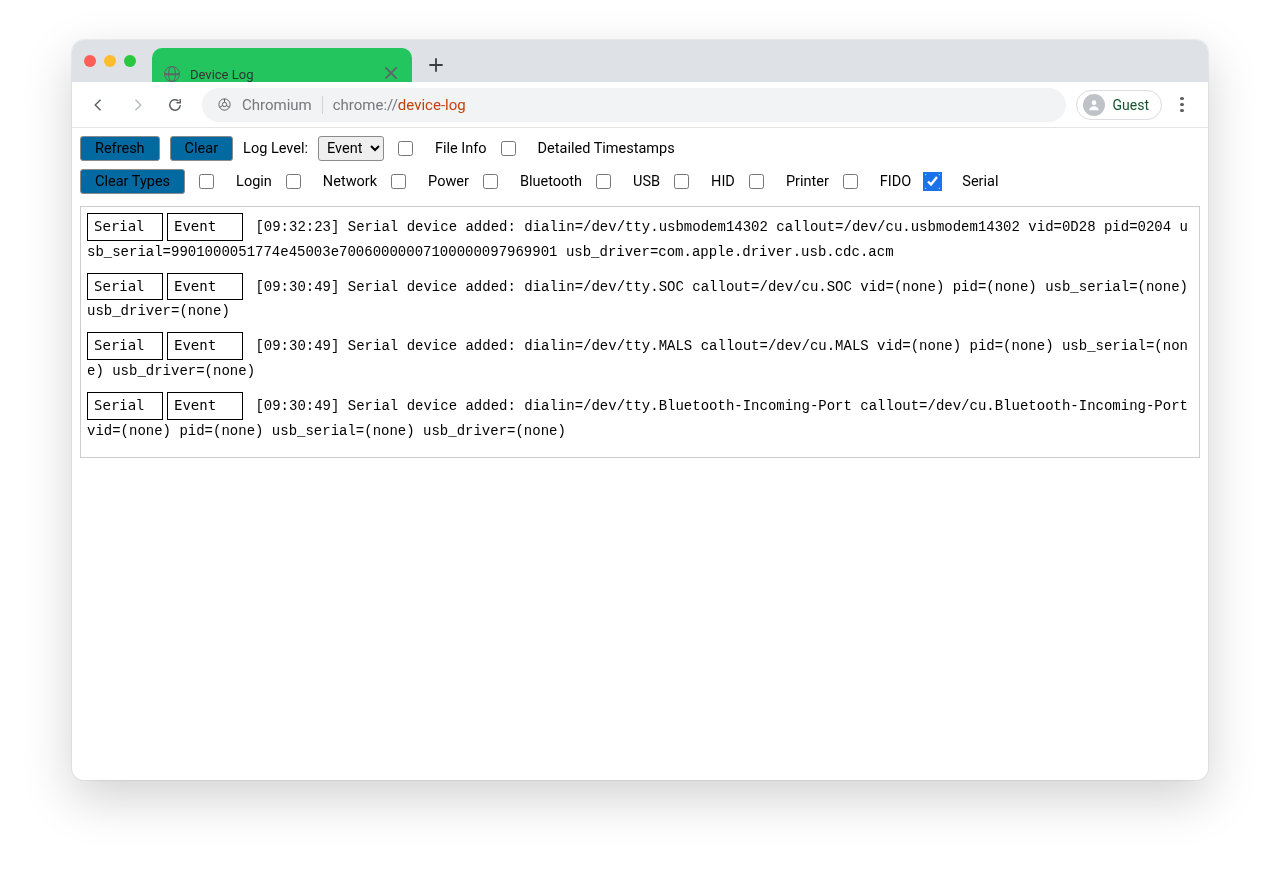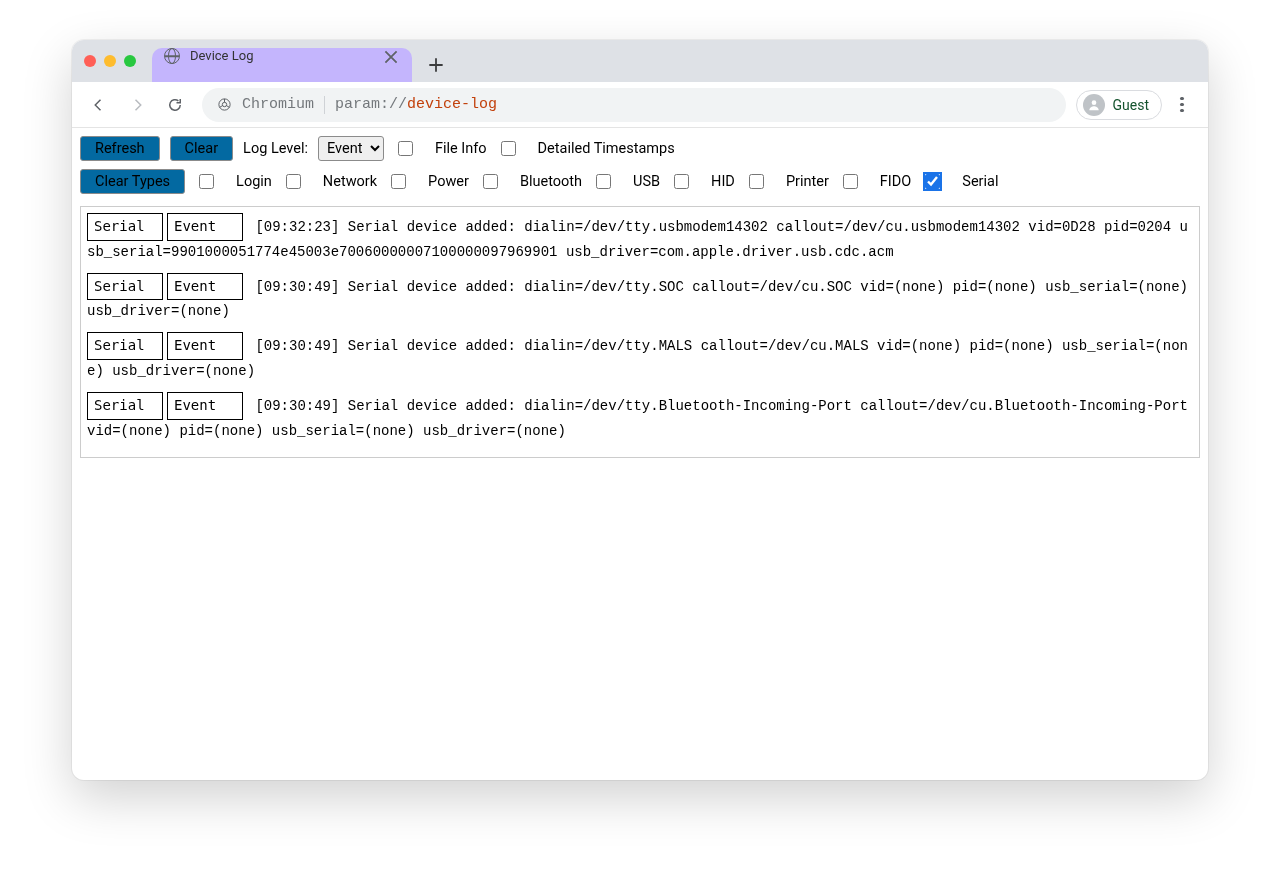--- a/index.html
+++ b/index.html
@@ -31,23 +31,23 @@
     padding-left: 12px;
     position: relative;
   }
   .traffic { display: flex; gap: 8px; align-items: center; height: 42px; padding-right: 16px; }
   .dot { width: 12px; height: 12px; border-radius: 50%; }
   .dot.red { background: #ff5f57; }
   .dot.yellow { background: #febc2e; }
   .dot.green { background: #28c840; }
   .tab {
     height: 34px;
-    background: #c4b5fd;
+    background: #22c55e;
     border-top-left-radius: 10px; border-top-right-radius: 10px;
-    display: flex; align-items: flex-start;
+    display: flex; align-items: flex-end;
     padding: 0 12px 0 12px;
     gap: 10px;
     min-width: 260px;
     position: relative;
     font-size: 13px;
     color: #333;
   }
   .tab .favicon {
     width: 16px; height: 16px; border-radius: 50%;
     border: 1.6px solid #5f6368;
@@ -87,21 +87,20 @@
   .omnibox {
     flex:1; height:34px;
     background:#f1f3f4;
     border-radius:17px;
     display:flex; align-items:center;
     padding: 12px 14px;
     gap:10px;
     color:#5f6368;
     font-size:15px;
     margin: 0 6px;
-    font-family: Liberation Mono, monospace;
   }
   .omnibox .siteicon {
     width:16px; height:16px; border-radius:50%;
     display:flex; align-items:center; justify-content:center;
     flex-shrink:0;
   }
   .omnibox .siteicon svg { width:15px; height:15px; }
   .omnibox .sep { width:1px; height:18px; background:#cfd2d6; }
   .omnibox .urlseg { color:#74787c; }
   .omnibox .urlseg.bold { color:#c2410c; }
@@ -222,21 +221,21 @@
         <span class="siteicon">
           <svg viewBox="0 0 24 24">
               <circle cx="12" cy="12" r="9" fill="none" stroke="#5f6368" stroke-width="1.6"></circle>
               <circle cx="12" cy="12" r="3.5" fill="none" stroke="#5f6368" stroke-width="1.6"></circle>
               <path d="M12 3 V8.5 M4.2 16.5 L9 13.7 M19.8 16.5 L15 13.7" stroke="#5f6368" stroke-width="1.6"></path>
             </svg>
         </span>
         <span class="urlseg">Chromium</span>
         <span class="sep"></span>
         <span>
-          <span class="urlseg">param://</span><span class="urlseg bold">device-log</span>
+          <span class="urlseg">chrome://</span><span class="urlseg bold">device-log</span>
         </span>
       </div>
 
       <div class="profile">
         <span class="avatar">
           <svg viewBox="0 0 24 24">
               <circle cx="12" cy="8" r="4"></circle>
               <path d="M4 21 C4 16 9 14 12 14 C15 14 20 16 20 21 Z"></path>
             </svg>
         </span>

